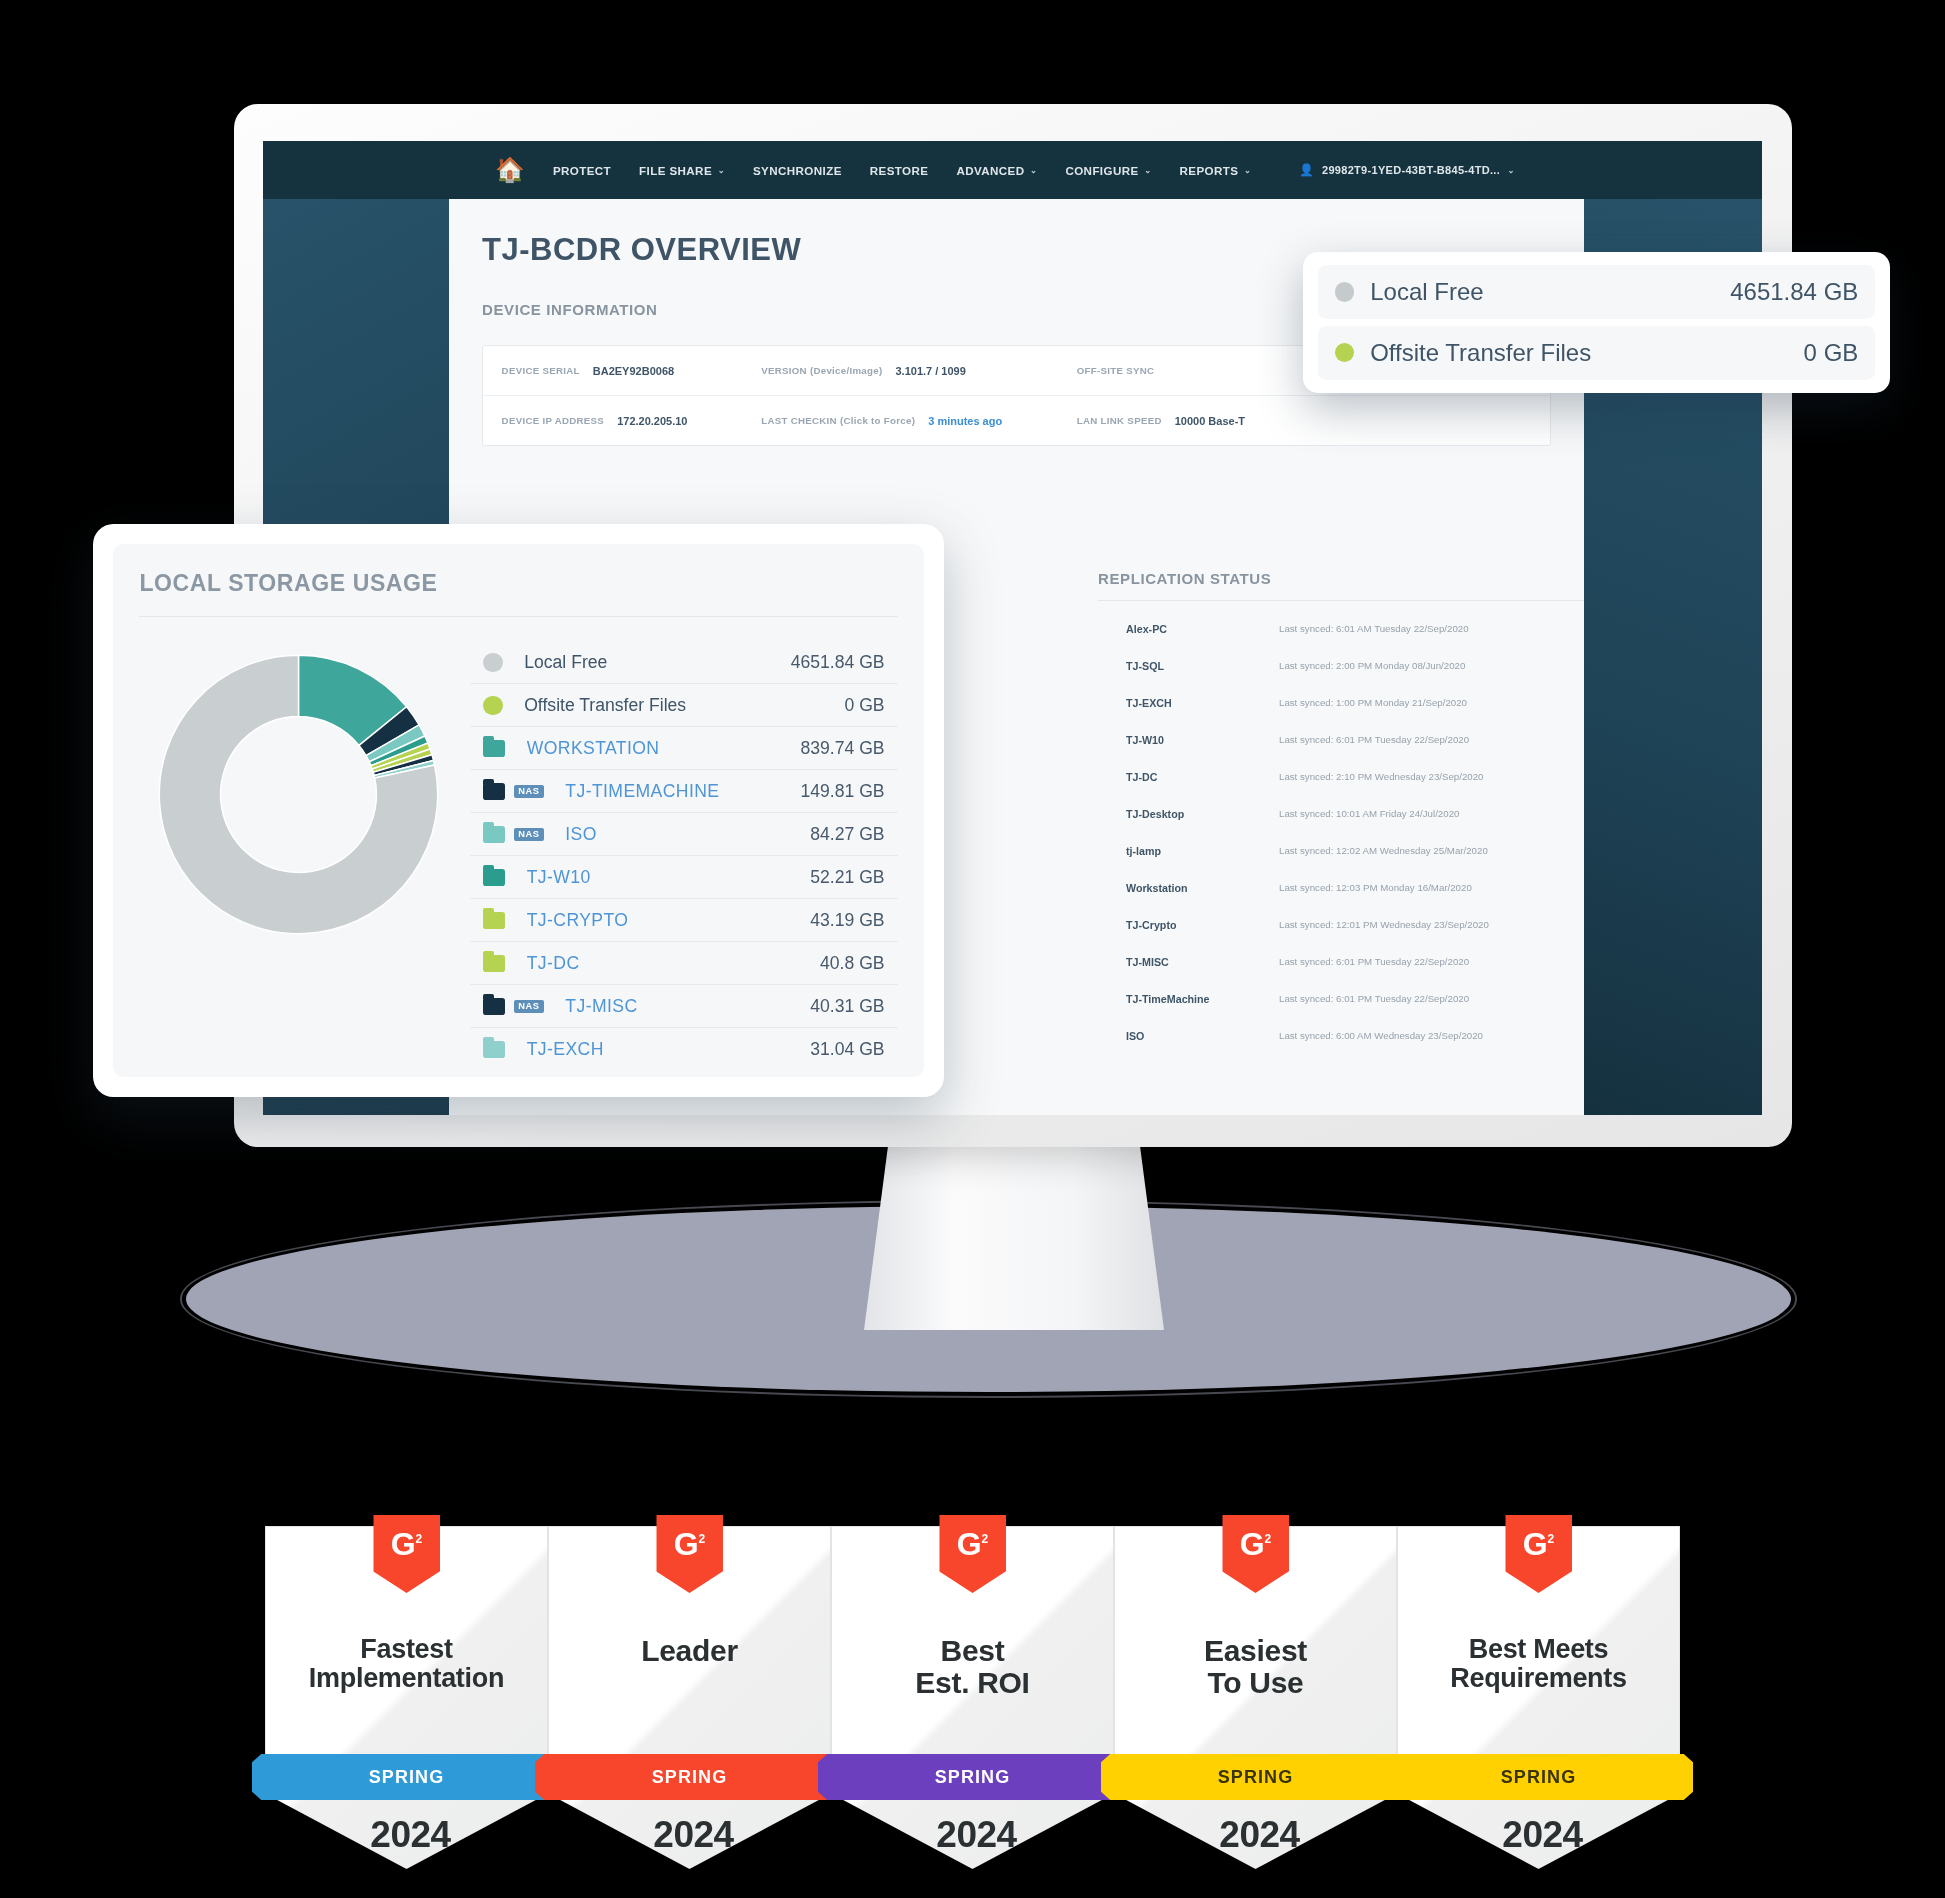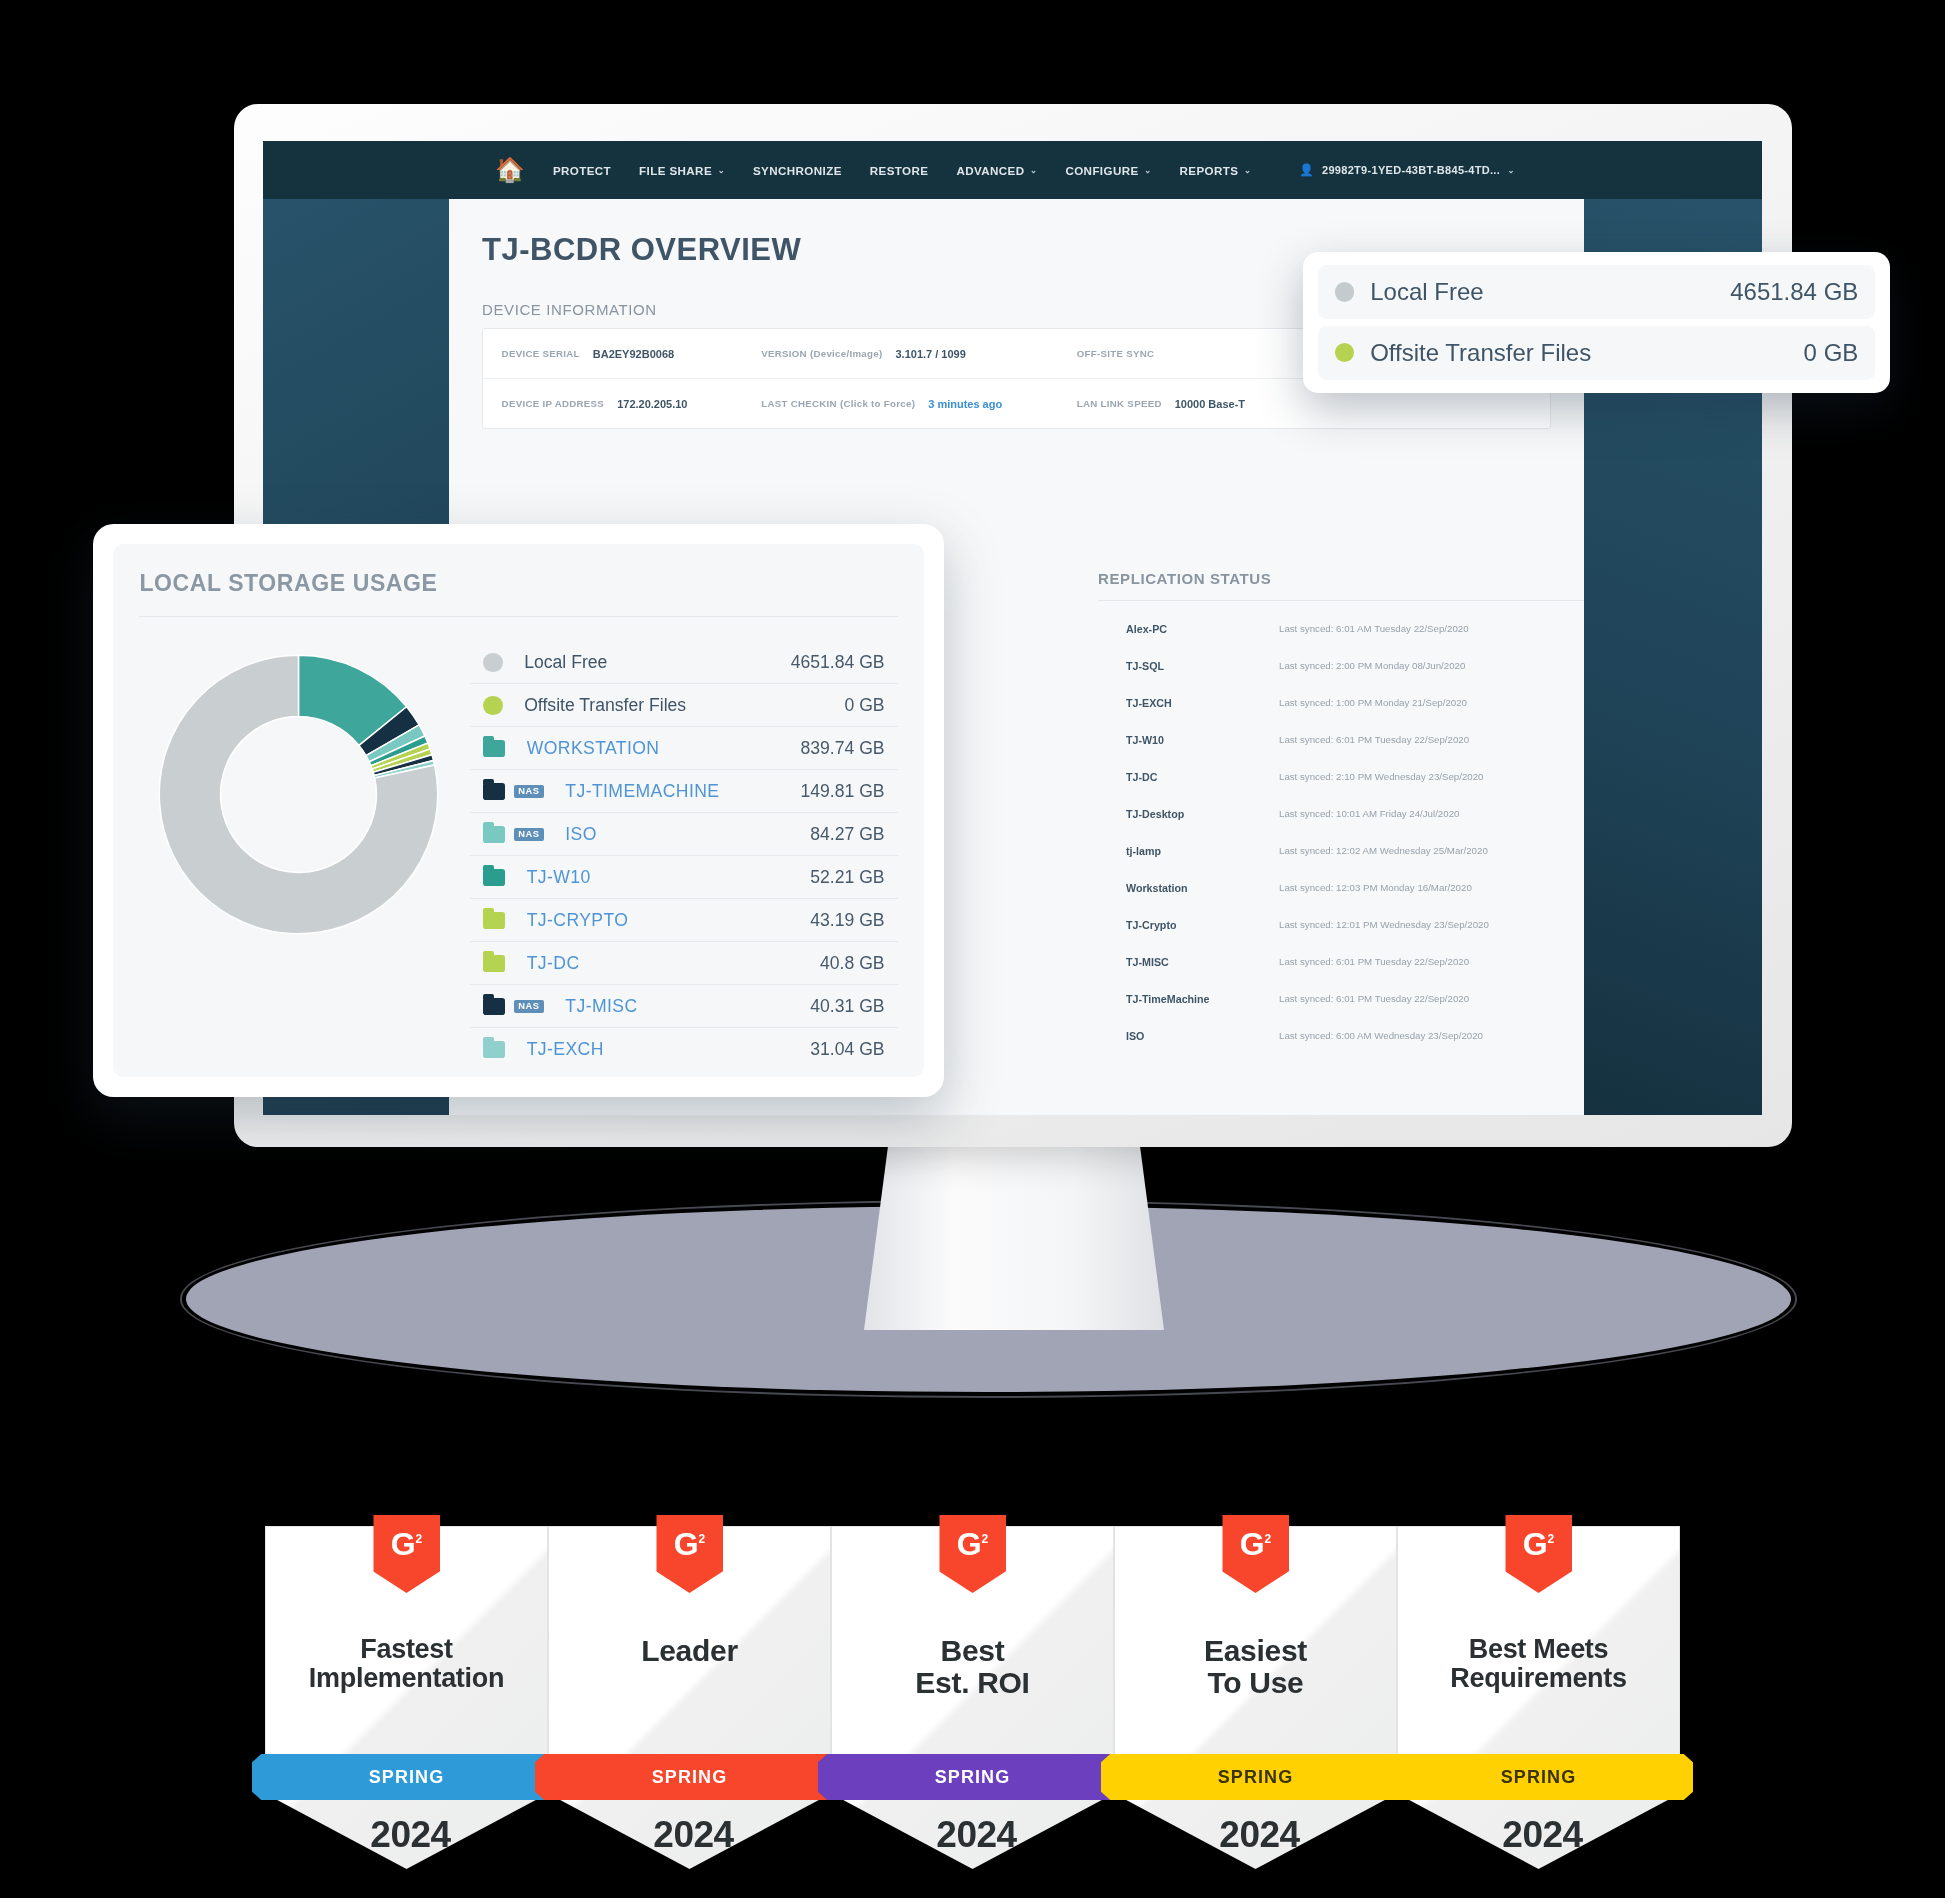--- a/index.html
+++ b/index.html
@@ -50,21 +50,21 @@
   
   #app-content{
     position:absolute;left:186px;top:58px;right:178px;bottom:0;
     background:#f7f8f9;overflow:hidden;
   }
   #page-title{
     margin:33px 0 0 33px;color:#3f5567;font-size:31px;font-weight:700;
     letter-spacing:0.5px;
   }
   .section-label{
-    margin:33px 0 10px 33px;color:#8894a0;font-size:15px;font-weight:400;
+    margin:33px 0 27px 33px;color:#8894a0;font-size:15px;font-weight:700;
     letter-spacing:0.6px;
   }
 
   
   #device-table{
     margin:0 33px;background:#fff;border:0.9px solid #e6e9ec;border-radius:2.8px;
   }
   .dev-row{display:flex;border-bottom:0.9px solid #edf0f2;height:49px;align-items:center;}
   .dev-row:last-child{border-bottom:none;}
   .dev-cell{display:flex;align-items:center;gap:13px;padding-left:18.6px;}

